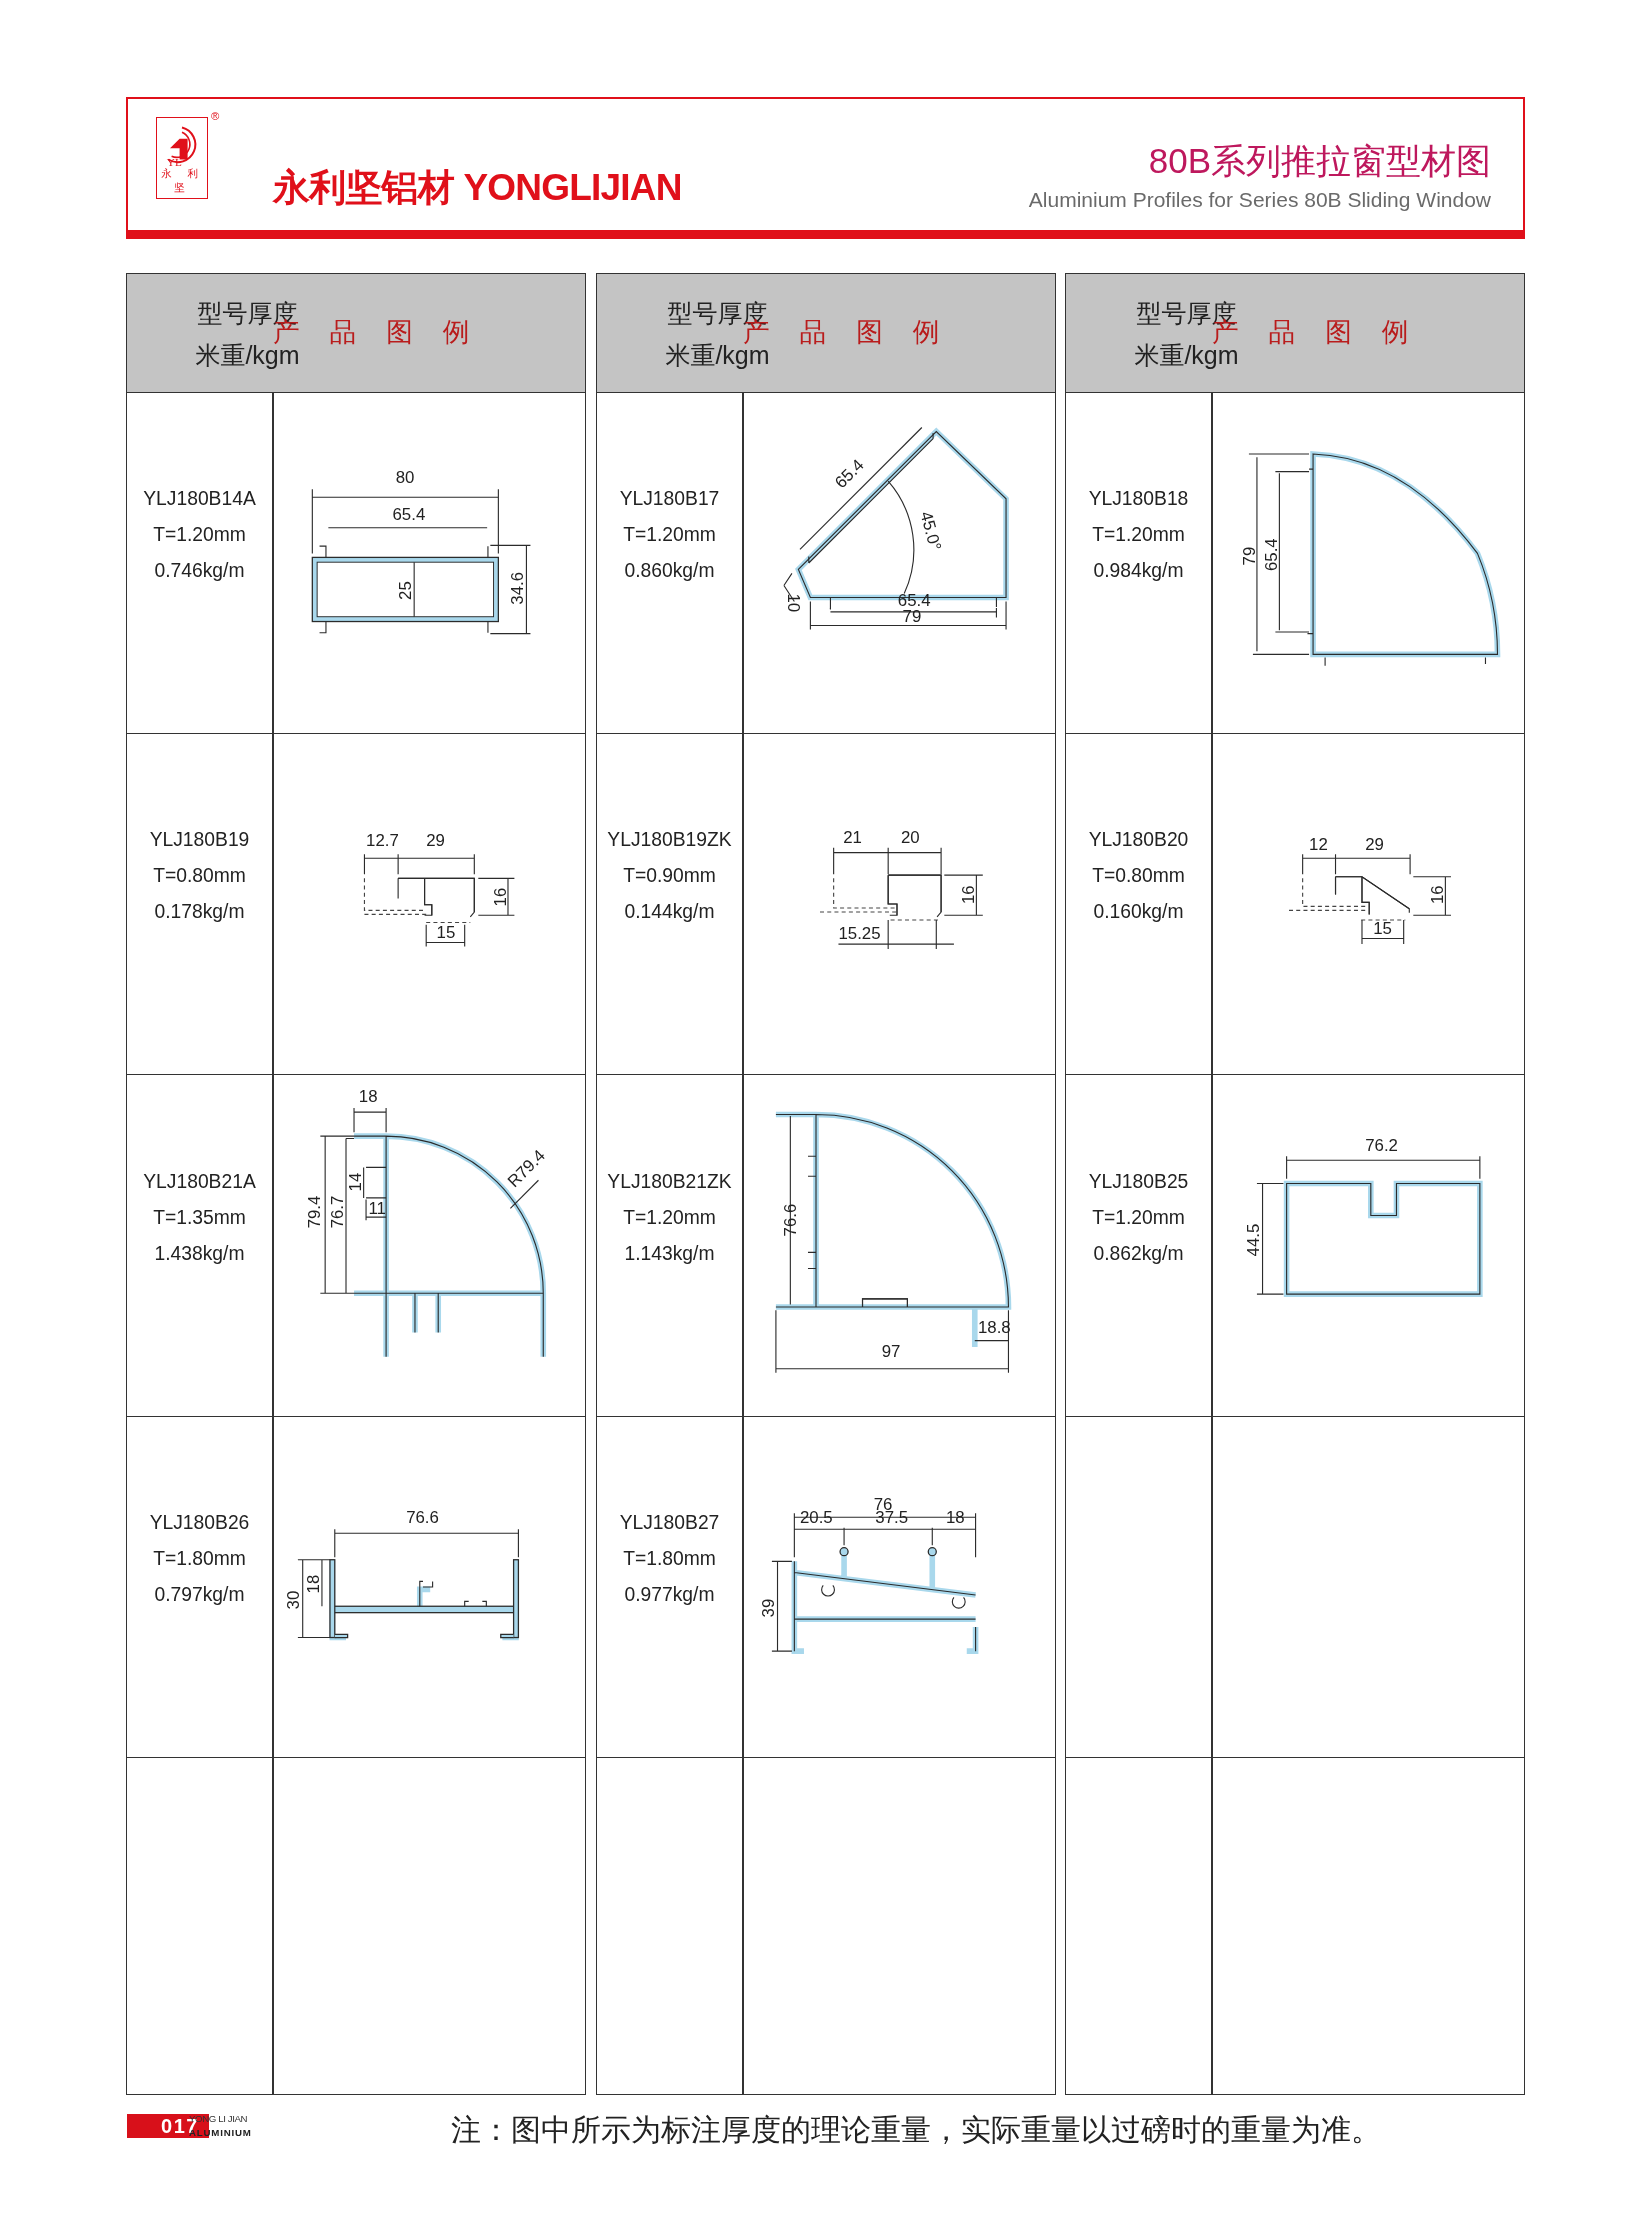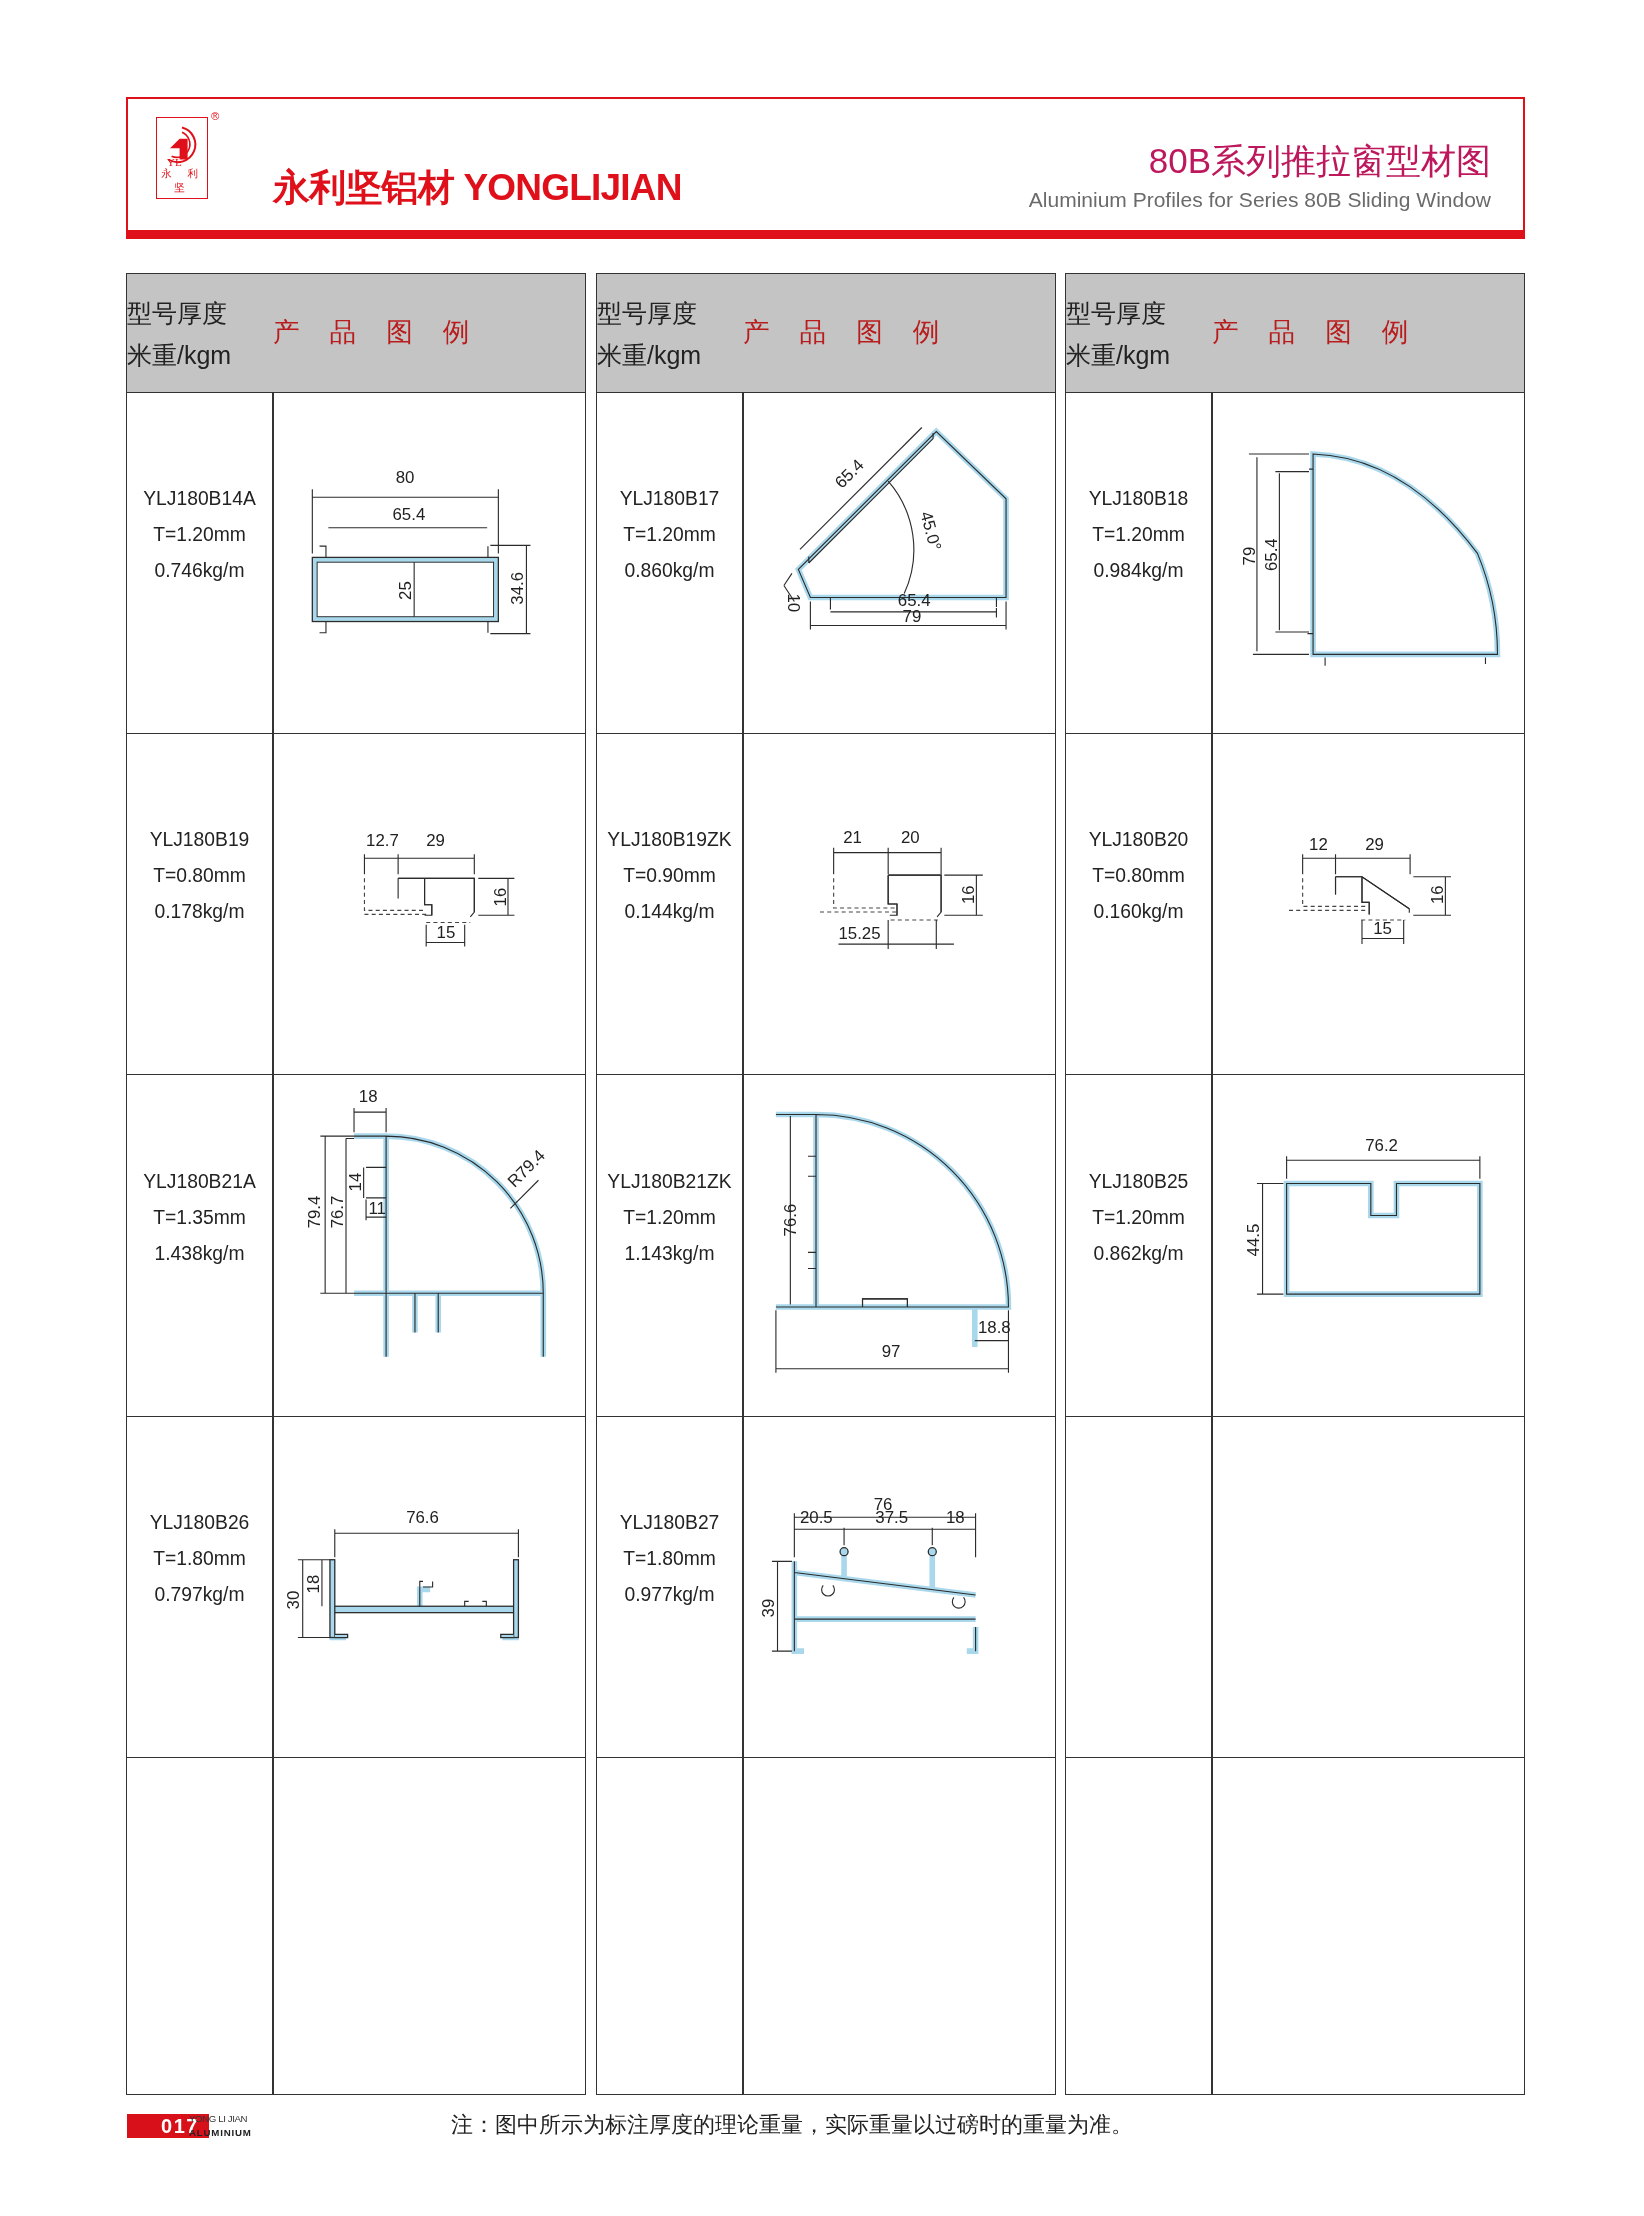--- a/index.html
+++ b/index.html
@@ -11,37 +11,37 @@
   .logo-sub{position:absolute;left:0;bottom:3.2px;width:50px;text-align:center;color:#e0101a;font-size:10.5px;letter-spacing:4.8px;font-family:Liberation Mono, monospace;}
   .reg{position:absolute;left:83px;top:11.3px;color:#e0101a;font-size:11.3px;}
   .brand{position:absolute;left:145px;top:64px;color:#e0101a;font-weight:bold;font-size:37px;letter-spacing:-0.8px;white-space:nowrap;}
   .title-cn{position:absolute;right:32px;top:39px;color:#be185d;font-size:35px;white-space:nowrap;}
   .title-en{position:absolute;right:32px;top:89px;color:#6a6a6a;font-size:21px;white-space:nowrap;}
 
   .table{position:absolute;top:273px;width:460px;height:1822px;border:1.6px solid #333;box-sizing:border-box;}
   .t1{left:126px;} .t2{left:596px;} .t3{left:1065px;}
   .thead{position:absolute;left:0;top:0;width:100%;height:119px;background:#c4c4c4;border-bottom:1.6px solid #333;box-sizing:border-box;}
   .col-div{position:absolute;left:145px;top:0;width:1.6px;height:100%;background:#333;}
-  .h-model{position:absolute;left:0;top:17.7px;width:145px;text-align:left;font-size:25px;line-height:42px;color:#222;}
+  .h-model{position:absolute;left:0;top:17.7px;width:145px;text-align:center;font-size:25px;line-height:42px;color:#222;padding-left:48px;}
   .h-diagram{position:absolute;left:146px;top:0;right:0;height:117px;line-height:117px;text-align:left;font-size:26.6px;letter-spacing:11.3px;color:#b91c1c;}
   .row{position:absolute;left:0;width:100%;height:341px;border-bottom:1.6px solid #333;box-sizing:border-box;}
   .row.last{border-bottom:none;}
   .spec{position:absolute;left:0;top:0;width:145px;height:100%;display:flex;flex-direction:column;justify-content:center;align-items:center;font-size:19.3px;line-height:28px;color:#222;padding-bottom:56px;box-sizing:border-box;gap:8px;}
   .diagram{position:absolute;left:146px;top:0;right:0;height:100%;}
   .diagram svg{position:absolute;left:0;top:0;width:100%;height:100%;}
   .dim{font-family:"Liberation Sans",sans-serif;font-size:21px;fill:#222;}
   .prof{fill:#a9d8ec;stroke:#2b2b2b;stroke-width:1.6;}
   .pl{fill:none;stroke:#2b2b2b;stroke-width:1.4;}
   .pfill{fill:none;stroke:#a9d8ec;stroke-width:7;}
   .dash{fill:none;stroke:#444;stroke-width:1.4;stroke-dasharray:5 4;}
 
   .footer-num{position:absolute;left:127px;top:2114px;width:58px;height:24px;background:#d8101a;color:#fff;font-weight:bold;font-size:20px;line-height:24px;text-align:center;letter-spacing:1.6px;padding-left:24px;}
   .footer-brand1{position:absolute;left:189px;top:2113px;font-size:9.7px;color:#333;letter-spacing:-0.4px;}
   .footer-brand2{position:absolute;left:189px;top:2127px;font-size:9.7px;font-weight:bold;color:#222;letter-spacing:0.8px;}
-  .note{position:absolute;left:451px;top:2110px;font-size:22px;color:#222;white-space:nowrap;}
+  .note{position:absolute;left:451px;top:2110px;font-size:30px;color:#222;white-space:nowrap;}
 </style>
 </head>
 <body>
 
 <div class="header">
   <div class="logo-box">
     <svg class="logo-mark" viewBox="0 0 50 58">
       <path d="M25 4 A22 22 0 1 1 8 44" fill="none" stroke="#e0101a" stroke-width="2.5"></path>
       <path d="M25 10 A16 16 0 1 1 12 40" fill="none" stroke="#e0101a" stroke-width="2"></path>
       <path d="M10 30 L22 18 L32 18 L32 44 L22 44 L22 30 Z" fill="#e0101a"></path>

